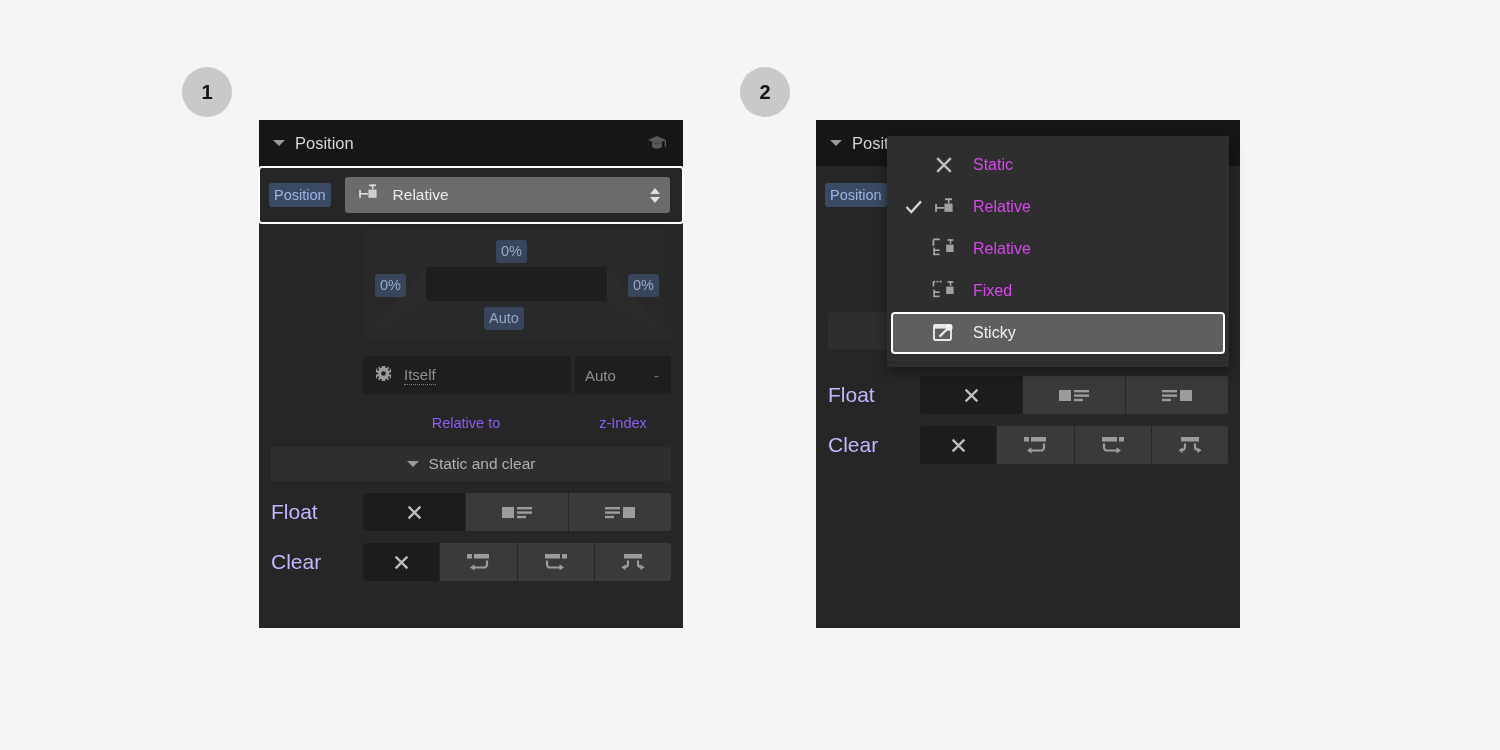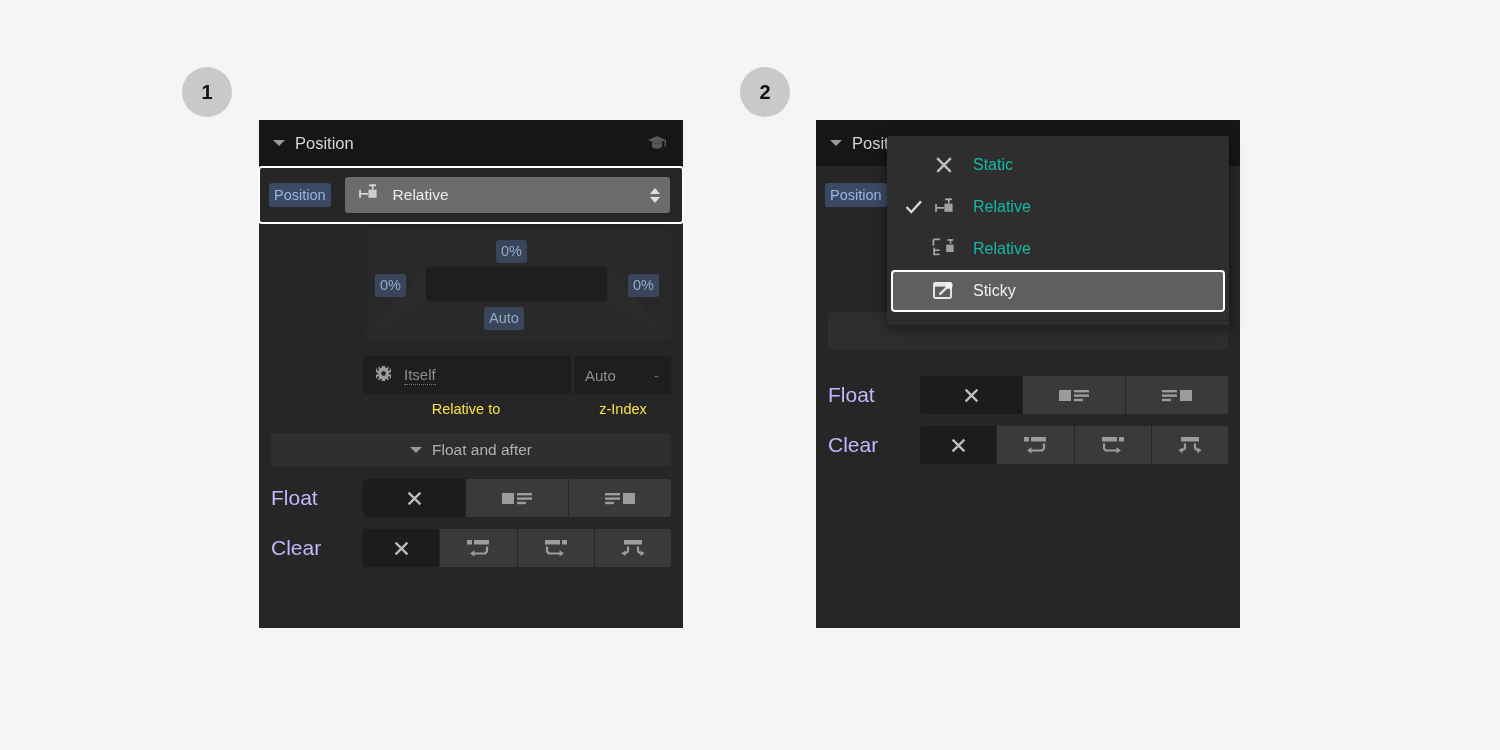--- a/index.html
+++ b/index.html
@@ -171,22 +171,22 @@
   .z-field {
     width: 96px;
     flex: none;
     justify-content: space-between;
     padding: 0 12px 0 10px;
   }
   .z-field .dash { color: #6d6d6d; }
   .rel-labels {
     display: flex;
     gap: 6px;
-    margin: 7px 12px 0 104px;
-    color: #fde047;
+    margin: 21px 12px 0 104px;
+    color: #8b5cf6;
     font-size: 14.5px;
   }
   .rel-labels .l1 { flex: 1; text-align: center; }
   .rel-labels .l2 { width: 96px; flex: none; text-align: center; }
 
   
   .section-bar {
     margin: 16px 12px 0 12px;
     height: 34px;
     background: #2e2e2e;
@@ -241,21 +241,21 @@
     padding: 8px 0 4px 0;
     box-sizing: border-box;
     z-index: 20;
   }
   .dd-item {
     height: 42px;
     display: flex;
     align-items: center;
     padding: 0 10px 0 8px;
     box-sizing: border-box;
-    color: #14b8a6;
+    color: #d946ef;
     font-size: 16px;
     margin: 0 4px;
     border-radius: 4px;
     border: 2px solid transparent;
   }
   .dd-item.selected-hl {
     background: #5f5f5f;
     border: 2px solid #ffffff;
     color: #f0f0f0;
   }
@@ -359,21 +359,21 @@
       <span class="dash">-</span>
     </div>
   </div>
   <div class="rel-labels">
     <span class="l1">Relative to</span>
     <span class="l2">z-Index</span>
   </div>
 
   <div class="section-bar">
     <span class="caret-down"></span>
-    <span>Float and after</span>
+    <span>Static and clear</span>
   </div>
 
   <div class="btn-row">
     <span class="row-label">Float</span>
     <div class="seg">
       <div class="seg-btn active">
         <svg width="17" height="17" viewBox="0 0 17 17">
             <path d="M2.6 2.6 L14.4 14.4 M14.4 2.6 L2.6 14.4" stroke="#bdbdbd" stroke-width="2.3" fill="none"></path>
           </svg>
       </div>
@@ -546,20 +546,36 @@
           <rect x="17.8" y="1.2" width="1.5" height="4.6" fill="#a8a8a8"></rect>
           <rect x="14.2" y="6.6" width="7.4" height="7.4" fill="#a0a0a0"></rect>
           <rect x="1.4" y="9.6" width="1.6" height="7.6" fill="#a8a8a8"></rect>
           <rect x="1.4" y="11.4" width="6.2" height="1.6" fill="#a8a8a8"></rect>
           <rect x="1.4" y="15.6" width="6.2" height="1.6" fill="#a8a8a8"></rect>
         </svg>
       </span>
       <span class="dd-label">Relative</span>
     </div>
 
+    <div class="dd-item">
+      <span class="dd-check"></span>
+      <span class="dd-icon">
+        <svg width="24" height="22" viewBox="0 0 24 22">
+          <path d="M1.4 1.6 h1.8 M4.6 1.6 h1.8 M7.8 1.6 h1.8" stroke="#a8a8a8" stroke-width="1.6" fill="none"></path>
+          <path d="M1.4 1.6 v5" stroke="#a8a8a8" stroke-width="1.6" fill="none"></path>
+          <rect x="15.4" y="1.2" width="6" height="1.6" fill="#a8a8a8"></rect>
+          <rect x="17.8" y="1.2" width="1.5" height="4.6" fill="#a8a8a8"></rect>
+          <rect x="14.2" y="6.6" width="7.4" height="7.4" fill="#a0a0a0"></rect>
+          <rect x="1.4" y="9.6" width="1.6" height="7.6" fill="#a8a8a8"></rect>
+          <rect x="1.4" y="11.4" width="6.2" height="1.6" fill="#a8a8a8"></rect>
+          <rect x="1.4" y="15.6" width="6.2" height="1.6" fill="#a8a8a8"></rect>
+        </svg>
+      </span>
+      <span class="dd-label">Fixed</span>
+    </div>
 
     <div class="dd-item selected-hl">
       <span class="dd-check"></span>
       <span class="dd-icon">
         <svg width="24" height="22" viewBox="0 0 24 22">
           <rect x="2" y="3" width="17" height="15" rx="1.2" fill="none" stroke="#e8e8e8" stroke-width="1.9"></rect>
           <rect x="2" y="3" width="17" height="3.6" fill="#e8e8e8"></rect>
           <path d="M7.5 14.6 L15.6 6.6" stroke="#e8e8e8" stroke-width="2.2" fill="none"></path>
           <circle cx="17.2" cy="5.4" r="3.4" fill="#f2f2f2"></circle>
         </svg>

